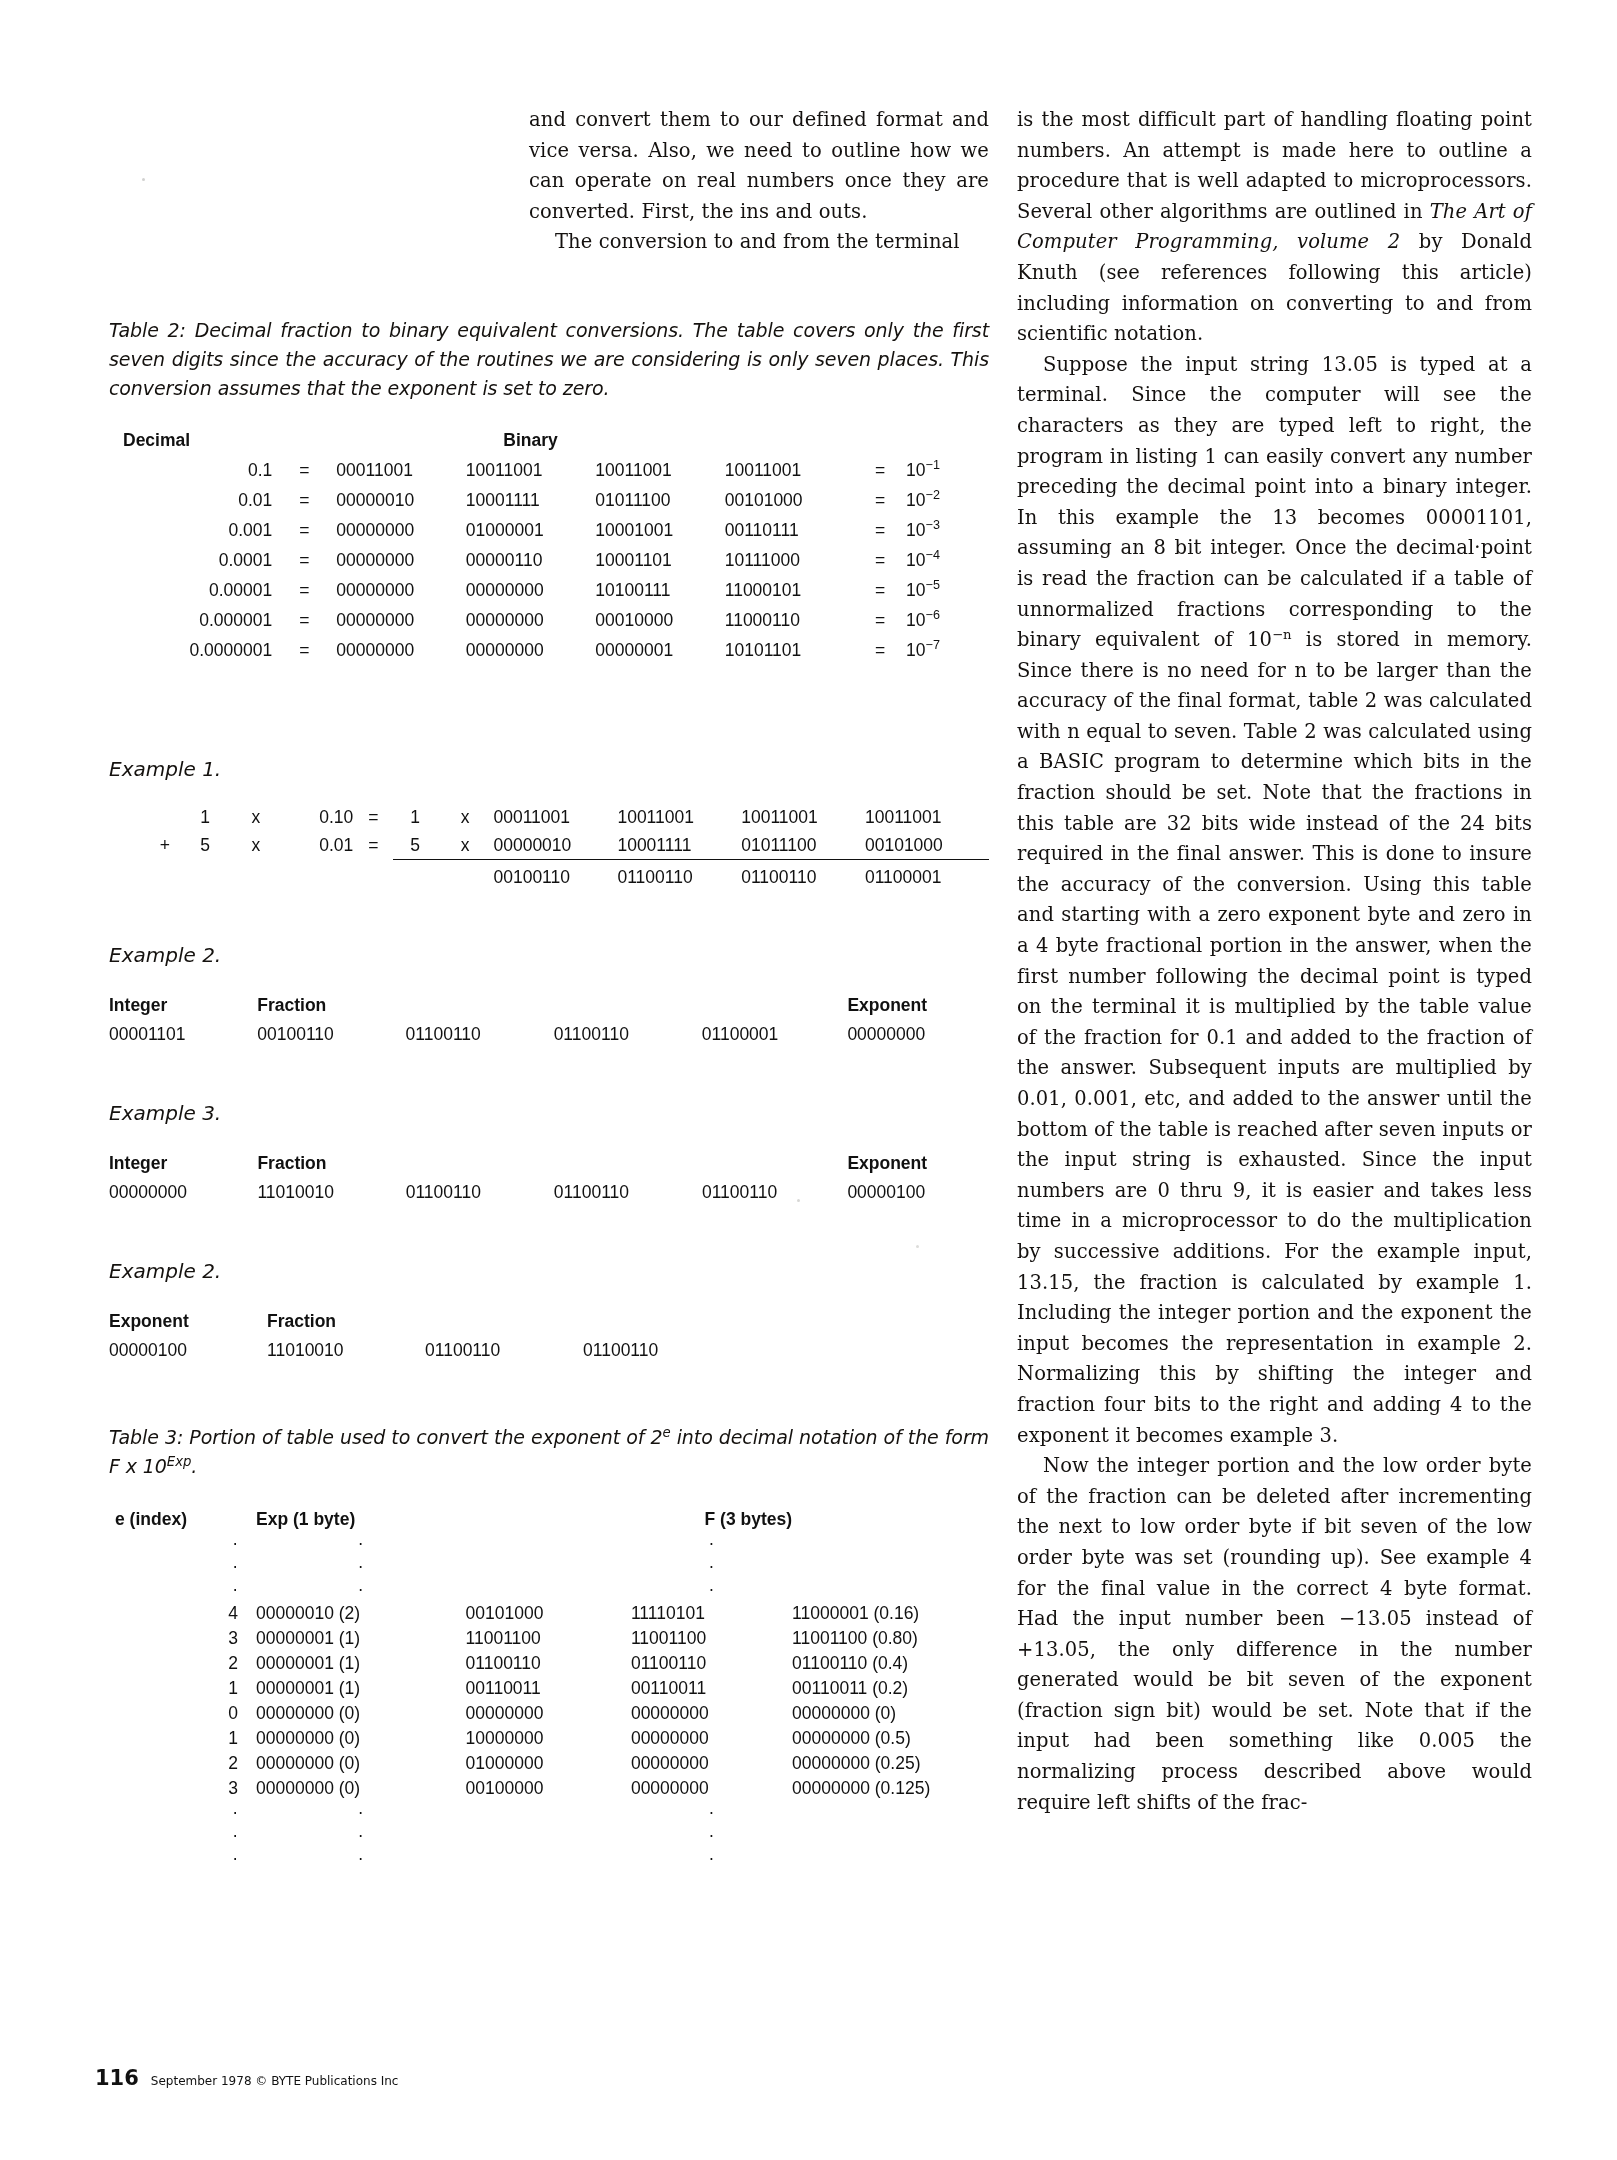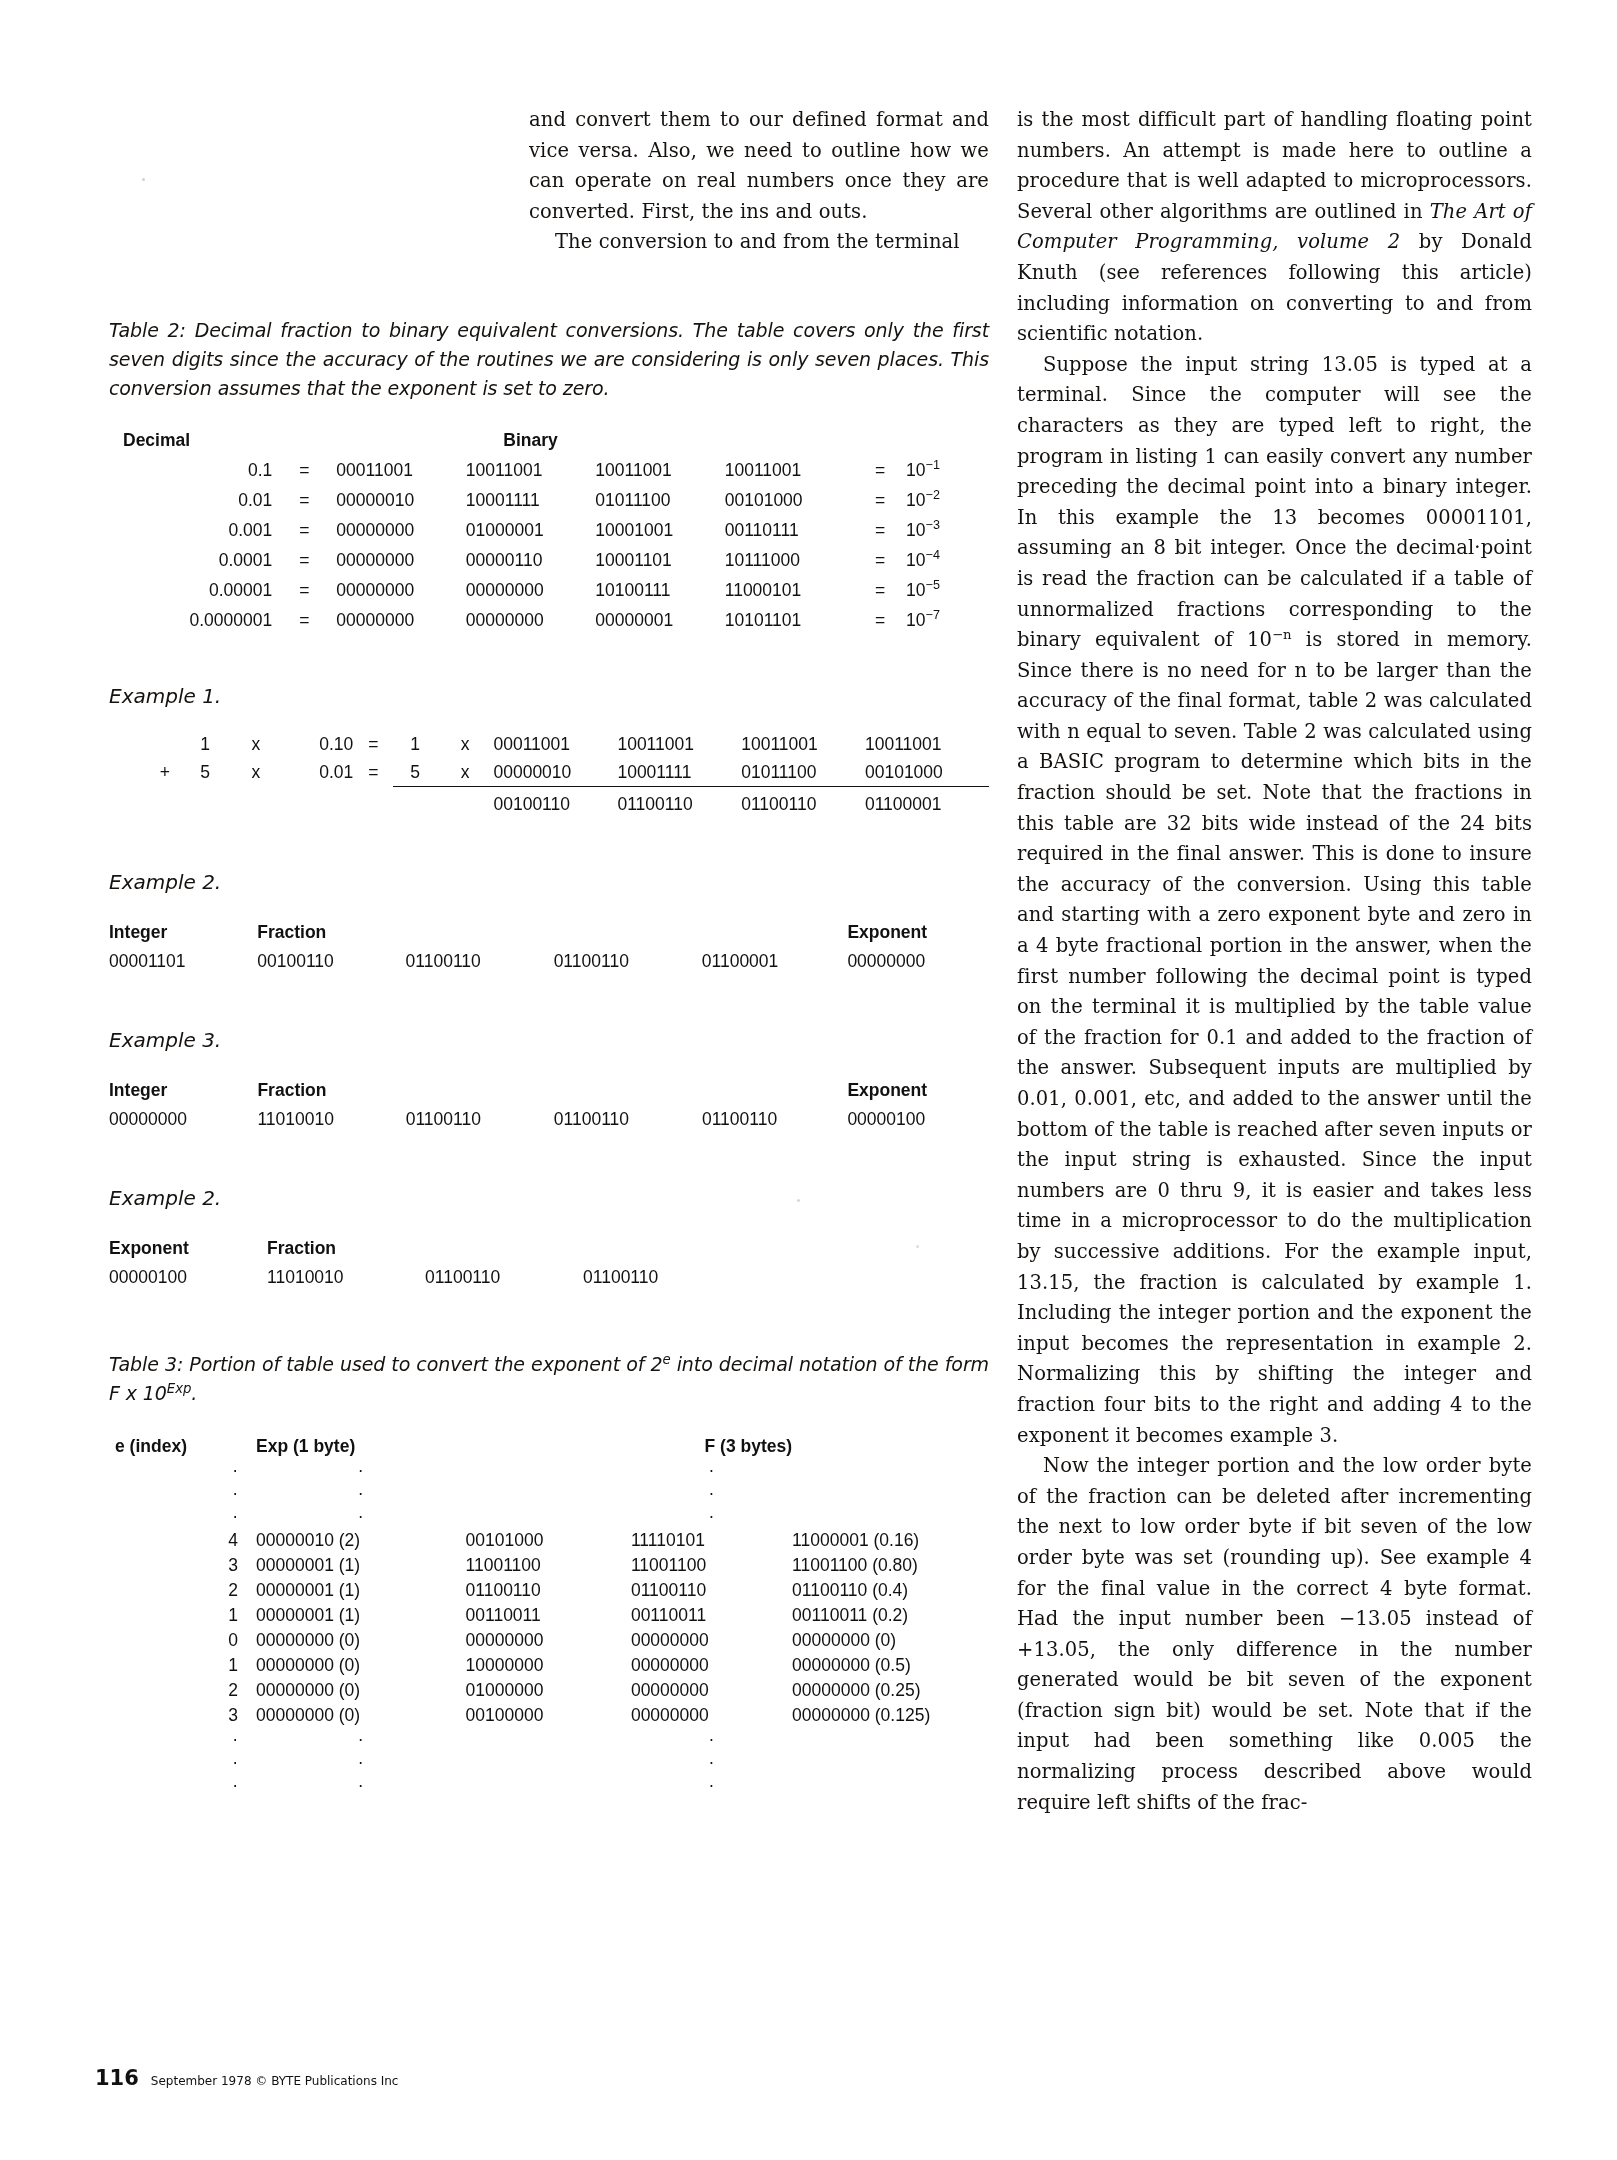--- a/index.html
+++ b/index.html
@@ -237,34 +237,44 @@
             <td class="c-dec">0.00001</td>
             <td class="c-eq">=</td>
             <td class="c-bin">00000000</td>
             <td class="c-bin">00000000</td>
             <td class="c-bin">10100111</td>
             <td class="c-bin">11000101</td>
             <td class="c-eq2">=</td>
             <td class="c-pow pow"><span>10</span><sup>−5</sup></td>
           </tr>
           <tr>
+            <td class="c-dec">0.000001</td>
+            <td class="c-eq">=</td>
+            <td class="c-bin">00000000</td>
+            <td class="c-bin">00000000</td>
+            <td class="c-bin">00010000</td>
+            <td class="c-bin">11000110</td>
+            <td class="c-eq2">=</td>
+            <td class="c-pow pow"><span>10</span><sup>−6</sup></td>
+          </tr>
+          <tr>
             <td class="c-dec">0.0000001</td>
             <td class="c-eq">=</td>
             <td class="c-bin">00000000</td>
             <td class="c-bin">00000000</td>
             <td class="c-bin">00000001</td>
             <td class="c-bin">10101101</td>
             <td class="c-eq2">=</td>
             <td class="c-pow pow"><span>10</span><sup>−7</sup></td>
           </tr>
         </tbody>
       </table>
     </div>
 
-    <div style="margin-top:49px;">
+    <div style="margin-top:92px;">
       <div class="exlabel">Example 1.</div>
 
       <table class="tbl" id="example1" style="margin-top:22px; margin-left:40px;">
         <tbody>
           <tr>
             <td class="c-sign"></td>
             <td class="c-dig">1</td>
             <td class="c-x">x</td>
             <td class="c-val">0.10</td>
             <td class="c-eq">=</td>

